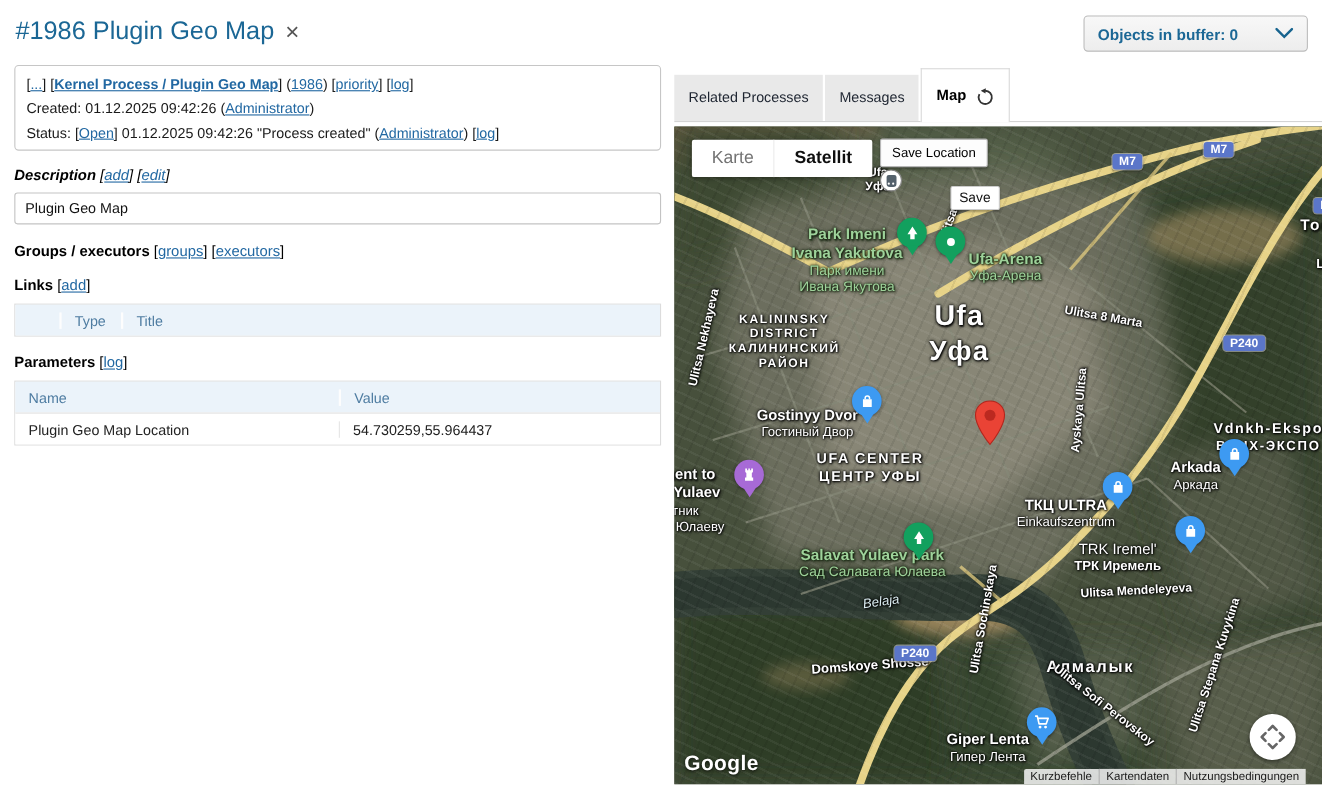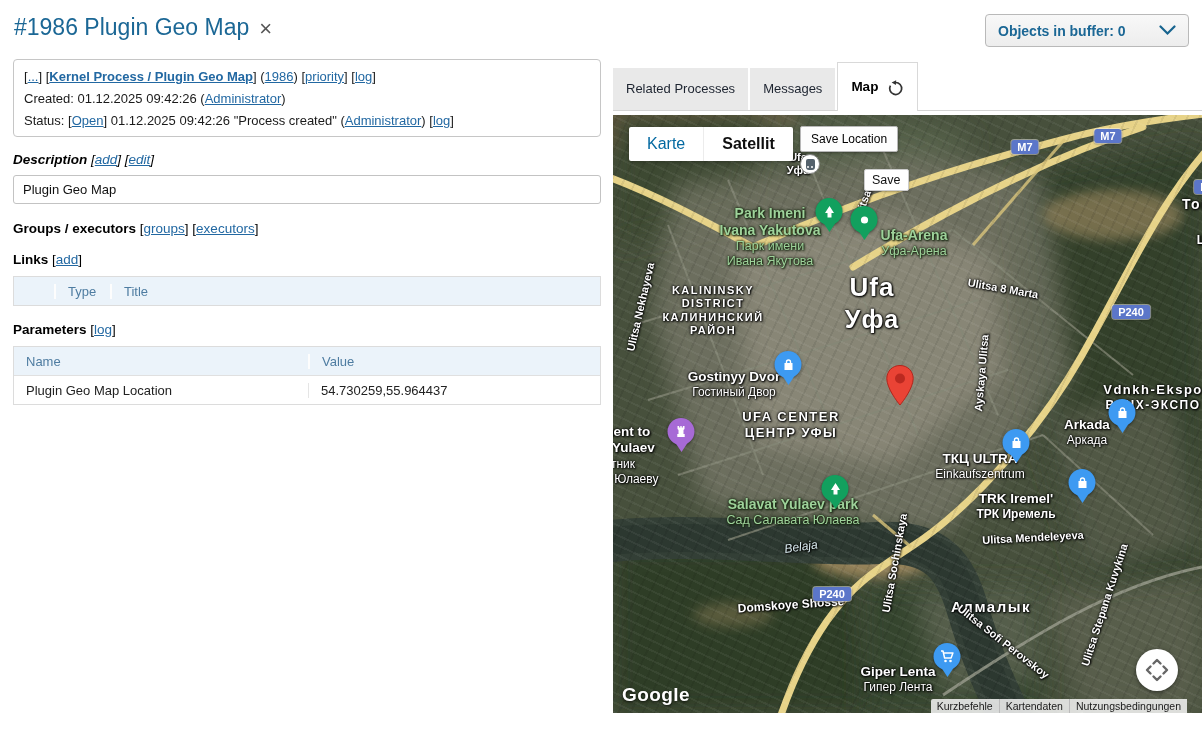--- a/index.html
+++ b/index.html
@@ -67,21 +67,21 @@
   .station{position:absolute;transform:translate(-50%,-50%);z-index:4;width:18px;height:18px;border-radius:50%;
            background:#fff;border:1px solid #8a8a8a;display:flex;align-items:center;justify-content:center;cursor:pointer;}
   .station .tr{width:9px;height:11px;background:#54616c;border-radius:2px 2px 3px 3px;position:relative;}
   .station .tr::before,.station .tr::after{content:"";position:absolute;bottom:2px;width:2px;height:2px;border-radius:50%;background:#fff;}
   .station .tr::before{left:1.5px;} .station .tr::after{right:1.5px;}
   .marker{position:absolute;transform:translate(-50%,-100%);z-index:5;cursor:pointer;}
   
   .maptype{position:absolute;left:16px;top:12px;height:34px;background:#fff;border-radius:2px;z-index:6;
            display:flex;align-items:stretch;box-shadow:0 1px 4px rgba(0,0,0,.3);cursor:pointer;}
   .maptype .mt{display:flex;align-items:center;padding:0 18px;font-size:16px;}
-  .maptype .mt.inactive{color:#0369a1;border-right:1px solid #ececec;}
+  .maptype .mt.inactive{color:#737373;border-right:1px solid #ececec;}
   .maptype .mt.active{color:#0f0f0f;font-weight:bold;}
   .btn-savloc{position:absolute;left:187px;top:11px;height:26px;z-index:6;background:#fdfdfd;border:1px solid #b7b7b7;
               border-radius:2px;font-size:12px;color:#000000;display:flex;align-items:center;padding:0 10px;
               box-shadow:0 1px 3px rgba(0,0,0,.35);cursor:pointer;font-family:inherit;}
   .btn-save{position:absolute;left:251px;top:54px;height:22px;z-index:6;background:#fff;border:1px solid #ccc;
             border-radius:2px;font-size:12.5px;color:#111;display:flex;align-items:center;padding:0 7px;
             box-shadow:0 1px 2px rgba(0,0,0,.3);cursor:pointer;font-family:inherit;}
   .pan{position:absolute;left:544px;top:555px;transform:translate(-50%,-50%);width:42px;height:42px;border-radius:50%;
        background:#fff;box-shadow:0 1px 4px rgba(0,0,0,.5);display:flex;align-items:center;justify-content:center;
        z-index:6;cursor:pointer;}
@@ -253,26 +253,26 @@
           <div style="font-size: 12.5px;">Сад Салавата Юлаева</div>
         </div>
         <div class="mlabel park" style="left: 301px; top: 128px; transform: translate(-50%, -50%) rotate(0deg);">
           <div style="font-size: 14px; font-weight: bold;">Ufa-Arena</div>
           <div style="font-size: 12.5px;">Уфа-Арена</div>
         </div>
         <div class="mlabel poi" style="left: 121px; top: 270px; transform: translate(-50%, -50%) rotate(0deg);">
           <div style="font-size: 13.5px; font-weight: bold;">Gostinyy Dvor</div>
           <div style="font-size: 12px;">Гостиный Двор</div>
         </div>
-        <div class="mlabel poi" style="left: 367px; top: 352px; transform: translate(-50%, -50%) rotate(0deg);">
+        <div class="mlabel poi" style="left: 356px; top: 352px; transform: translate(-50%, -50%) rotate(0deg);">
           <div style="font-size: 13.5px; font-weight: bold;">ТКЦ ULTRA</div>
           <div style="font-size: 12px;">Einkaufszentrum</div>
         </div>
         <div class="mlabel poi" style="left: 403px; top: 386px; transform: translate(-50%, -50%) rotate(0deg);">
-          <div style="font-size: 13.5px; font-weight: bold; margin-top: 12px;">TRK Iremel'</div>
+          <div style="font-size: 13.5px; font-weight: normal; margin-top: 12px;">TRK Iremel'</div>
           <div style="font-size: 12px; font-weight: bold;">ТРК Иремель</div>
         </div>
         <div class="mlabel poi" style="left: 474px; top: 318px; transform: translate(-50%, -50%) rotate(0deg);">
           <div style="font-size: 13.5px; font-weight: bold;">Arkada</div>
           <div style="font-size: 12px;">Аркада</div>
         </div>
         <div class="mlabel poi" style="left: 285px; top: 565px; transform: translate(-50%, -50%) rotate(0deg);">
           <div style="font-size: 13.5px; font-weight: bold;">Giper Lenta</div>
           <div style="font-size: 12px;">Гипер Лента</div>
         </div>

